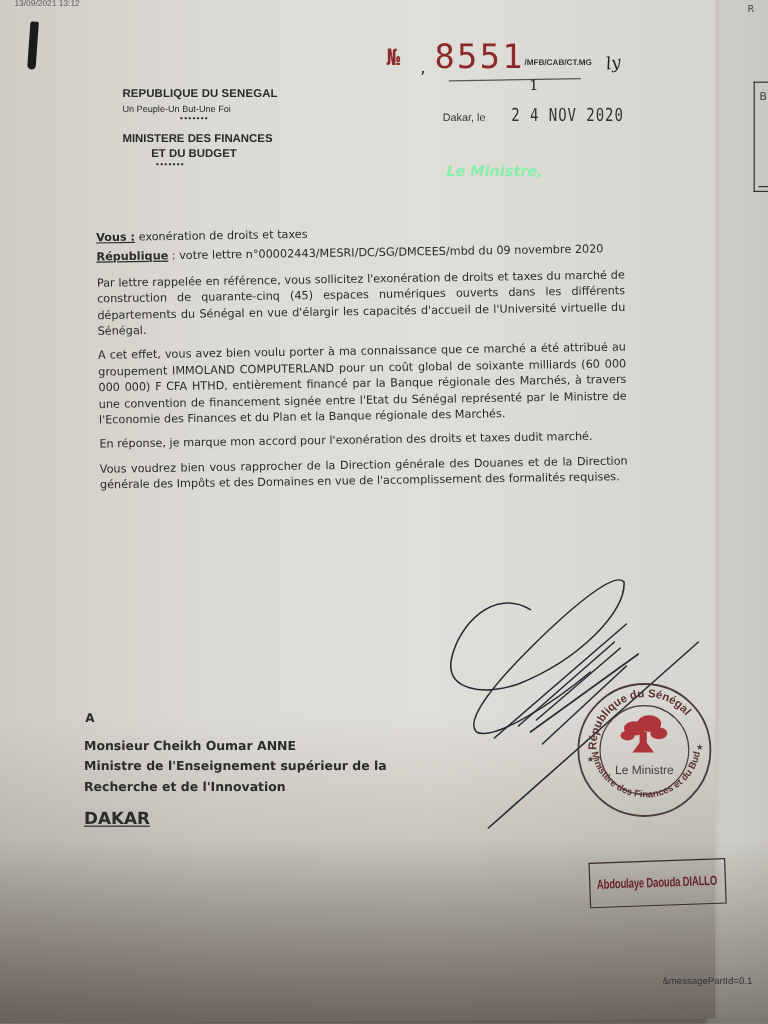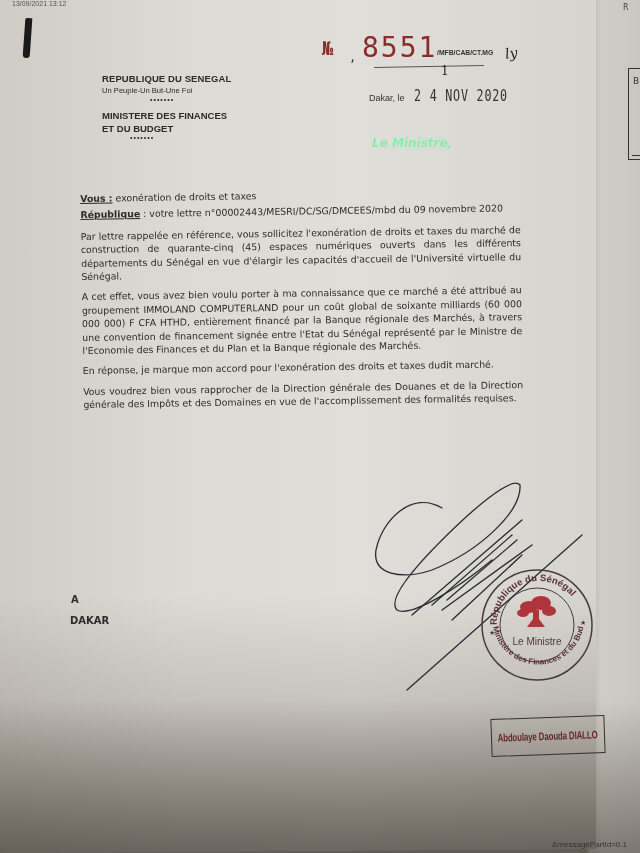--- a/index.html
+++ b/index.html
@@ -42,67 +42,67 @@
   }
 
   .timestamp { position: absolute; left: 12px; top: 0px; font-size: 7px; color: #555; font-family: "Liberation Sans", sans-serif; }
   .punch-mark { position: absolute; left: 24px; top: 18px; width: 7px; height: 40px; background: #1a1a1a; border-radius: 3px 2px 6px 6px; transform: rotate(4deg); }
 
   .header-left { position: absolute; left: 102px; top: 73px; font-family: "Liberation Sans", sans-serif; color: #2a2a2a; }
   .hl-rep { font-size: 9.5px; font-weight: bold; letter-spacing: 0.1px; }
   .hl-motto { font-size: 7.6px; margin-top: 2px; }
   .hl-stars { font-size: 7px; margin-left: 48px; margin-top: 1px; letter-spacing: 1px; }
   .hl-min { font-size: 9.5px; font-weight: bold; margin-top: 7px; }
-  .hl-min2 { font-size: 9.5px; font-weight: bold; margin-left: 0; margin-top: 2px; }
+  .hl-min2 { font-size: 9.5px; font-weight: bold; margin-left: 24px; margin-top: 2px; }
   .hl-stars2 { font-size: 7px; margin-left: 28px; margin-top: 0px; letter-spacing: 1px; }
 
   .ref-number { position: absolute; left: 322px; top: 33px; color: #8a2a2a; font-family: "DejaVu Sans Mono", monospace; }
   .ref-no-sign { position: absolute; left: 0px; top: 4px; font-size: 19px; font-weight: bold; }
   .ref-comma { position: absolute; left: 27px; top: 17px; font-size: 12px; color: #333; }
   .ref-digits { position: absolute; left: 40px; top: -2px; font-size: 28px; letter-spacing: 2px; }
   .ref-underline { position: absolute; left: 52px; top: 33px; width: 110px; border-top: 1.5px solid #555; transform: rotate(-1deg); }
   .ref-suffix { position: absolute; left: 437px; top: 49px; font-size: 6.8px; color: #333; font-family: "Liberation Sans", sans-serif; font-weight: bold; }
   .ref-initials { position: absolute; left: 505px; top: 45px; font-size: 14px; color: #222; font-family: "DejaVu Serif", serif; font-style: italic; transform: rotate(-8deg); }
   .ref-tick { position: absolute; left: 441px; top: 64px; font-size: 12px; color: #222; font-family: "DejaVu Serif", serif; }
 
   .date-line { position: absolute; left: 369px; top: 86px; color: #333; }
-  .date-label { font-size: 9px; font-family: "Liberation Sans", sans-serif; margin-right: 4px; }
+  .date-label { font-size: 9px; font-family: "Liberation Sans", sans-serif; margin-right: 16px; }
   .date-value { font-size: 15px; font-family: "DejaVu Sans Mono", monospace; letter-spacing: 1px; transform: scaleX(0.78); display: inline-block; transform-origin: left; }
 
   .le-ministre { position: absolute; left: 372px; top: 136px; font-size: 12px; font-weight: bold; font-style: italic; color: #86efac; font-family: "DejaVu Sans", sans-serif; }
 
   .body-text {
     position: absolute; left: 80px; top: 192px; width: 440px;
     font-family: "DejaVu Sans", sans-serif; font-size: 9.4px; line-height: 13.4px; color: #2b2b2b;
     text-align: justify;
     transform: rotate(-0.9deg); transform-origin: 0 0;
   }
   .body-text p { margin: 0 0 7px 0; }
   .label-u { font-weight: bold; text-decoration: underline; }
 
   .addressee {
     position: absolute; left: 70px; top: 594px; color: #2c2c2c;
     font-family: "DejaVu Sans", sans-serif; font-weight: bold;
   }
   .addr-a { font-size: 10px; margin-left: 1px; }
   .addr-lines { margin-top: 9px; font-size: 10.4px; line-height: 17px; }
-  .addr-city { margin-top: 10px; font-size: 10px; }
+  .addr-city { margin-top: 10px; font-size: 14px; text-decoration: underline; }
 
   .signature { position: absolute; left: 372px; top: 480px; width: 240px; height: 240px; }
   .seal { position: absolute; left: 477px; top: 563px; width: 120px; height: 120px; }
   .name-stamp {
     position: absolute; left: 491px; top: 717px; width: 112px; height: 36px;
     border: 1.5px solid #3a2a2a; transform: rotate(-2deg);
     display: flex; align-items: center; justify-content: center;
   }
   .name-stamp span {
     font-family: "Liberation Sans", sans-serif; font-size: 11px; font-weight: bold; color: #6a1f25;
     transform: scaleX(0.72); white-space: nowrap; letter-spacing: -0.2px;
   }
-  .footer-url { position: absolute; left: 552px; top: 840px; font-size: 8px; color: #333; font-family: "Liberation Sans", sans-serif; text-align: center; }
+  .footer-url { position: absolute; left: 552px; top: 813px; font-size: 8px; color: #333; font-family: "Liberation Sans", sans-serif; text-align: center; }
 </style>
 </head>
 <body>
 
 <div class="photo-bg"></div>
 
 <div class="page-edge">
   <span class="mini1">R</span>
   <span class="mini2">Un</span>
   <div class="box"></div>
@@ -149,20 +149,25 @@
     <span class="label-u">République</span><span> : votre lettre n°00002443/MESRI/DC/SG/DMCEES/mbd du 09 novembre 2020</span>
   </p>
   <p>Par lettre rappelée en référence, vous sollicitez l'exonération de droits et taxes du marché de construction de quarante-cinq (45) espaces numériques ouverts dans les différents départements du Sénégal en vue d'élargir les capacités d'accueil de l'Université virtuelle du Sénégal.</p>
   <p>A cet effet, vous avez bien voulu porter à ma connaissance que ce marché a été attribué au groupement IMMOLAND COMPUTERLAND pour un coût global de soixante milliards (60 000 000 000) F CFA HTHD, entièrement financé par la Banque régionale des Marchés, à travers une convention de financement signée entre l'Etat du Sénégal représenté par le Ministre de l'Economie des Finances et du Plan et la Banque régionale des Marchés.</p>
   <p>En réponse, je marque mon accord pour l'exonération des droits et taxes dudit marché.</p>
   <p>Vous voudrez bien vous rapprocher de la Direction générale des Douanes et de la Direction générale des Impôts et des Domaines en vue de l'accomplissement des formalités requises.</p>
 </div>
 
 <div class="addressee">
   <div class="addr-a">A</div>
+  <div class="addr-lines">
+    <div>Monsieur Cheikh Oumar ANNE</div>
+    <div>Ministre de l'Enseignement supérieur de la</div>
+    <div>Recherche et de l'Innovation</div>
+  </div>
   <div class="addr-city">DAKAR</div>
 </div>
 
 <svg class="signature" viewBox="0 0 240 240">
   <g fill="none" stroke="#2a2a35" stroke-width="1.3" stroke-linecap="round">
     <path d="M70 28 C40 10, 10 40, 4 70 C0 95, 30 100, 60 90 C110 70, 150 30, 148 5 C140 -5, 100 30, 70 60 C40 90, 15 120, 25 130 C40 138, 90 105, 120 80"></path>
     <path d="M40 135 L150 40"></path>
     <path d="M60 125 L140 55"></path>
     <path d="M70 130 L160 65"></path>
     <path d="M80 140 L150 75"></path>

